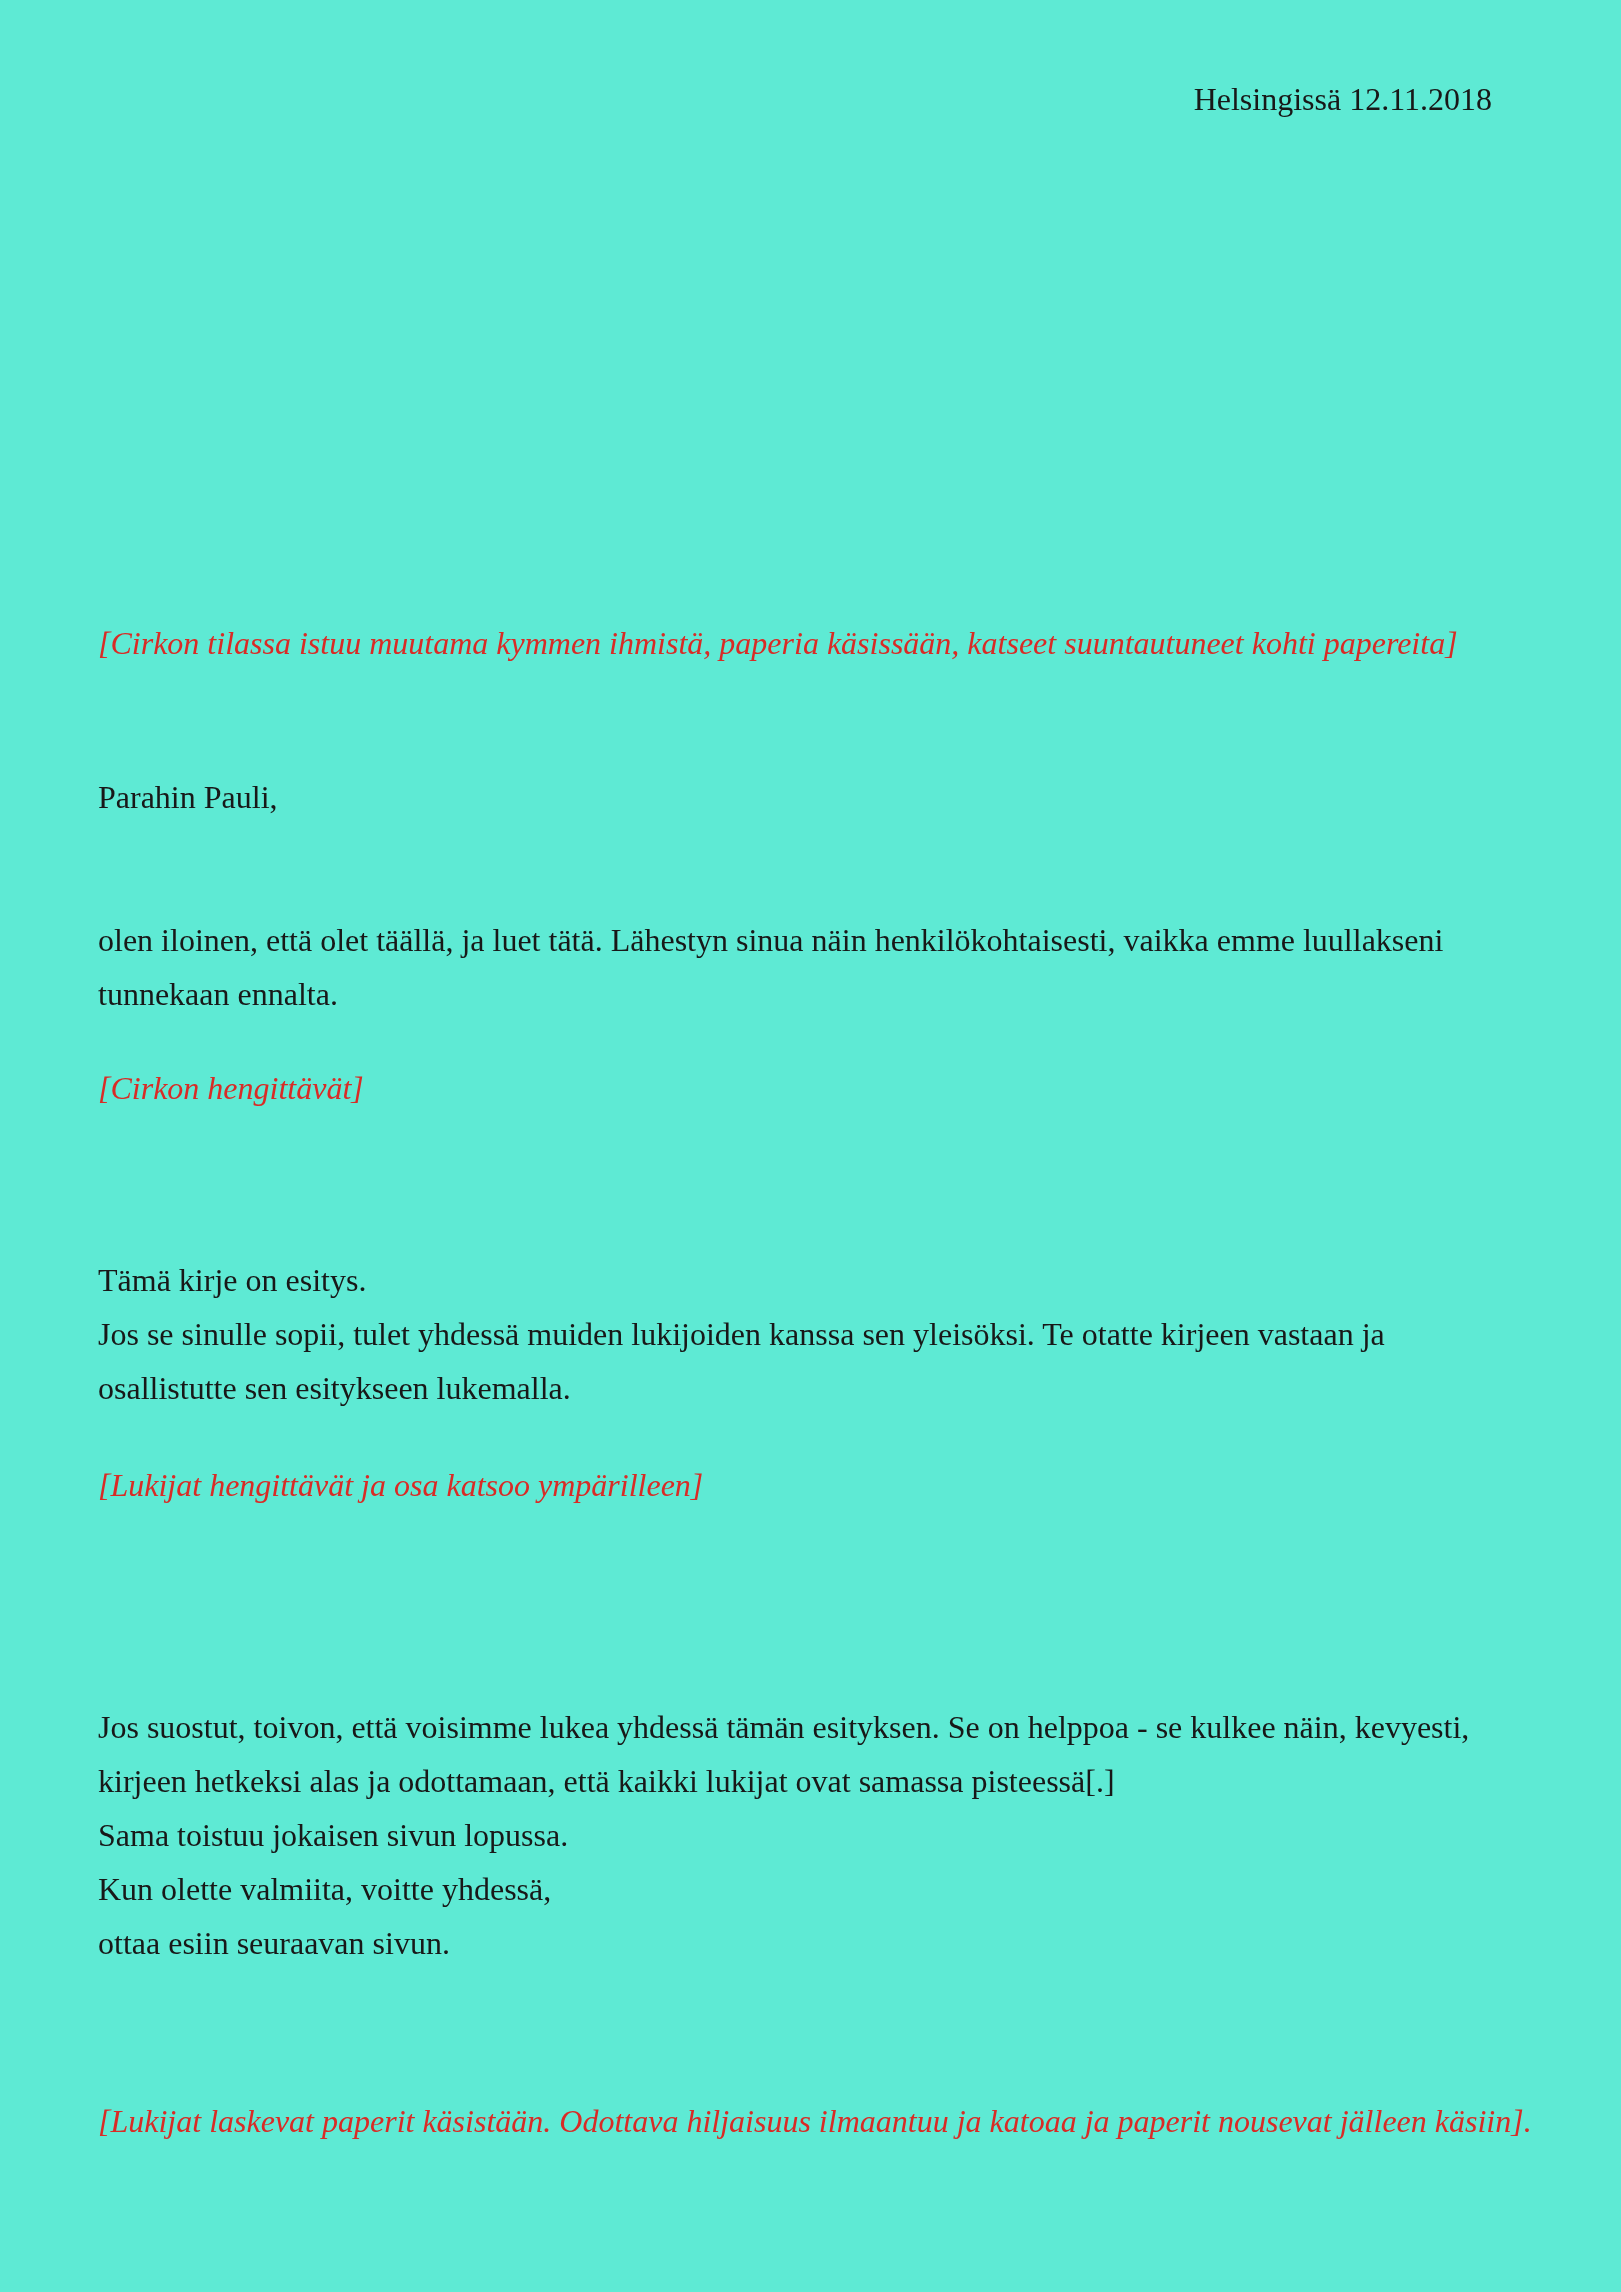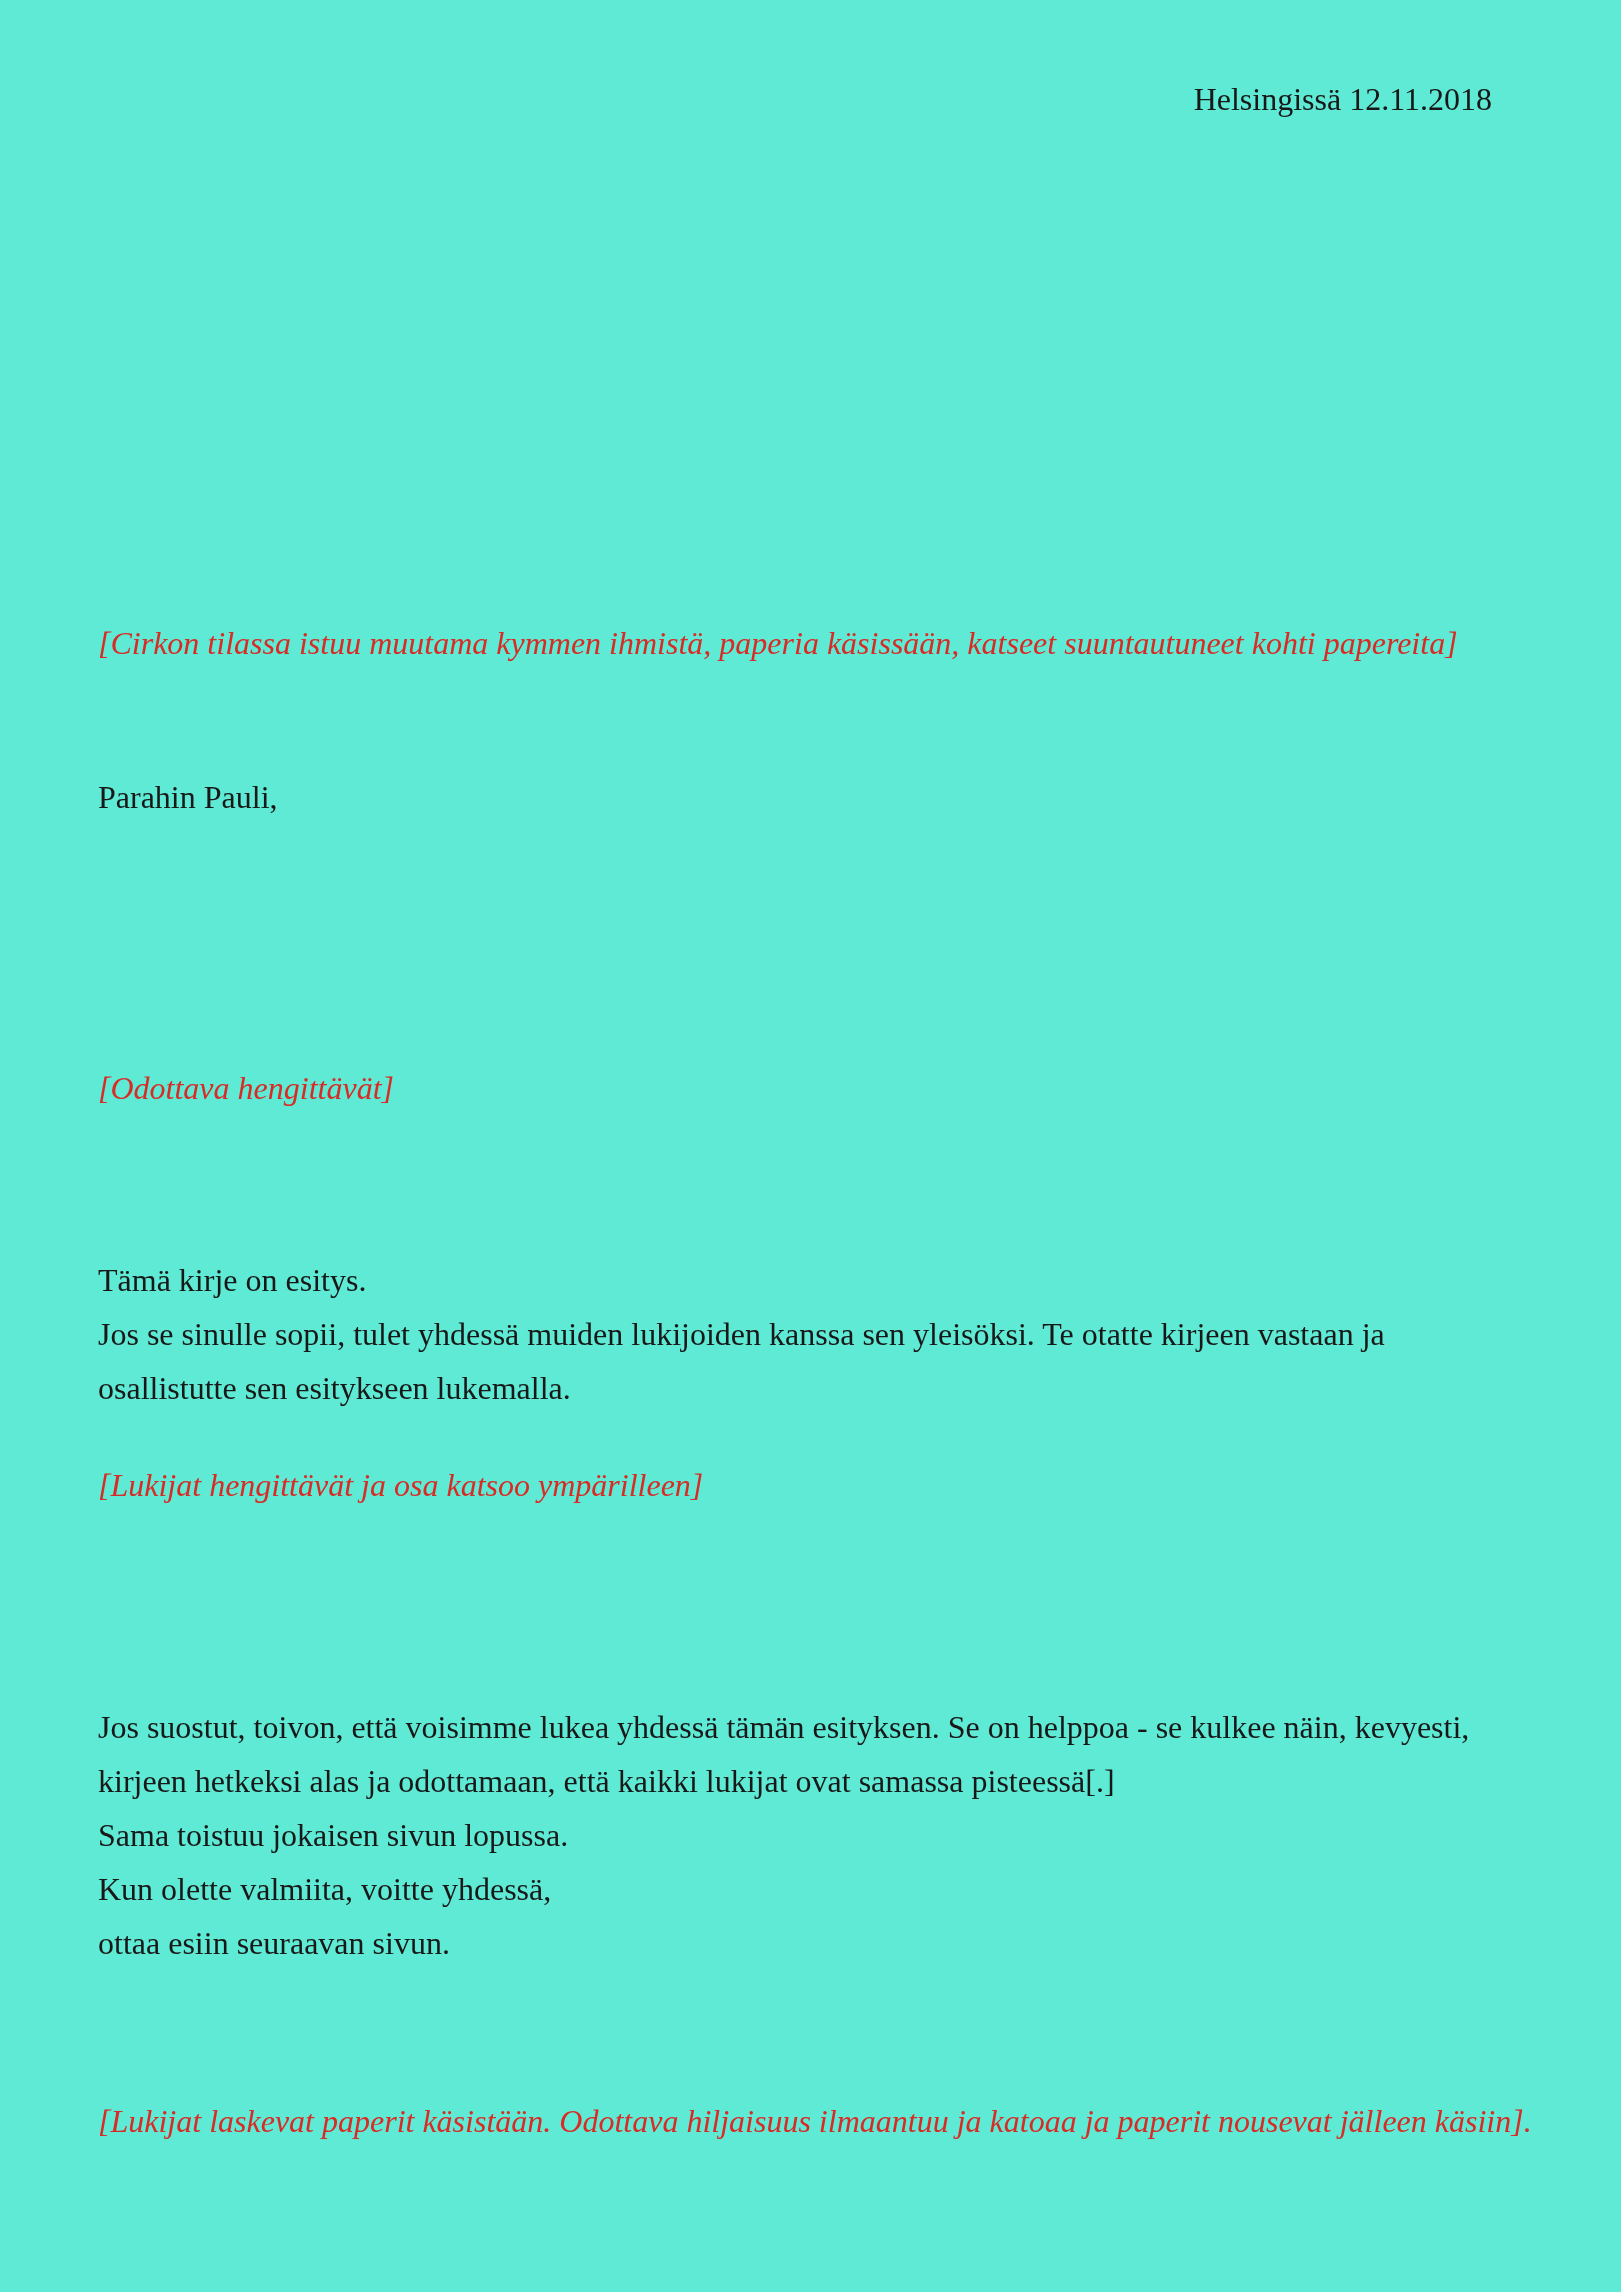--- a/index.html
+++ b/index.html
@@ -44,22 +44,26 @@
 <body>
 
 <div class="page">
 
   <div class="abs date-line">Helsingissä 12.11.2018</div>
 
   <div class="abs stage stage-opening">[Cirkon tilassa istuu muutama kymmen ihmistä, paperia käsissään, katseet suuntautuneet kohti papereita]</div>
 
   <div class="abs body-block salutation">Parahin Pauli,</div>
 
+  <div class="abs body-block para-intro">
+    <div class="line">olen iloinen, että olet täällä, ja luet tätä. Lähestyn sinua näin henkilökohtaisesti, vaikka emme luullakseni</div>
+    <div class="line">tunnekaan ennalta.</div>
+  </div>
 
-  <div class="abs stage stage-breath">[Odottava hengittävät]</div>
+  <div class="abs stage stage-breath">[Cirkon hengittävät]</div>
 
   <div class="abs body-block para-perf">
     <div class="line">Tämä kirje on esitys.</div>
     <div class="line">Jos se sinulle sopii, tulet yhdessä muiden lukijoiden kanssa sen yleisöksi. Te otatte kirjeen vastaan ja</div>
     <div class="line">osallistutte sen esitykseen lukemalla.</div>
   </div>
 
   <div class="abs stage stage-look">[Lukijat hengittävät ja osa katsoo ympärilleen]</div>
 
   <div class="abs body-block para-instr">

